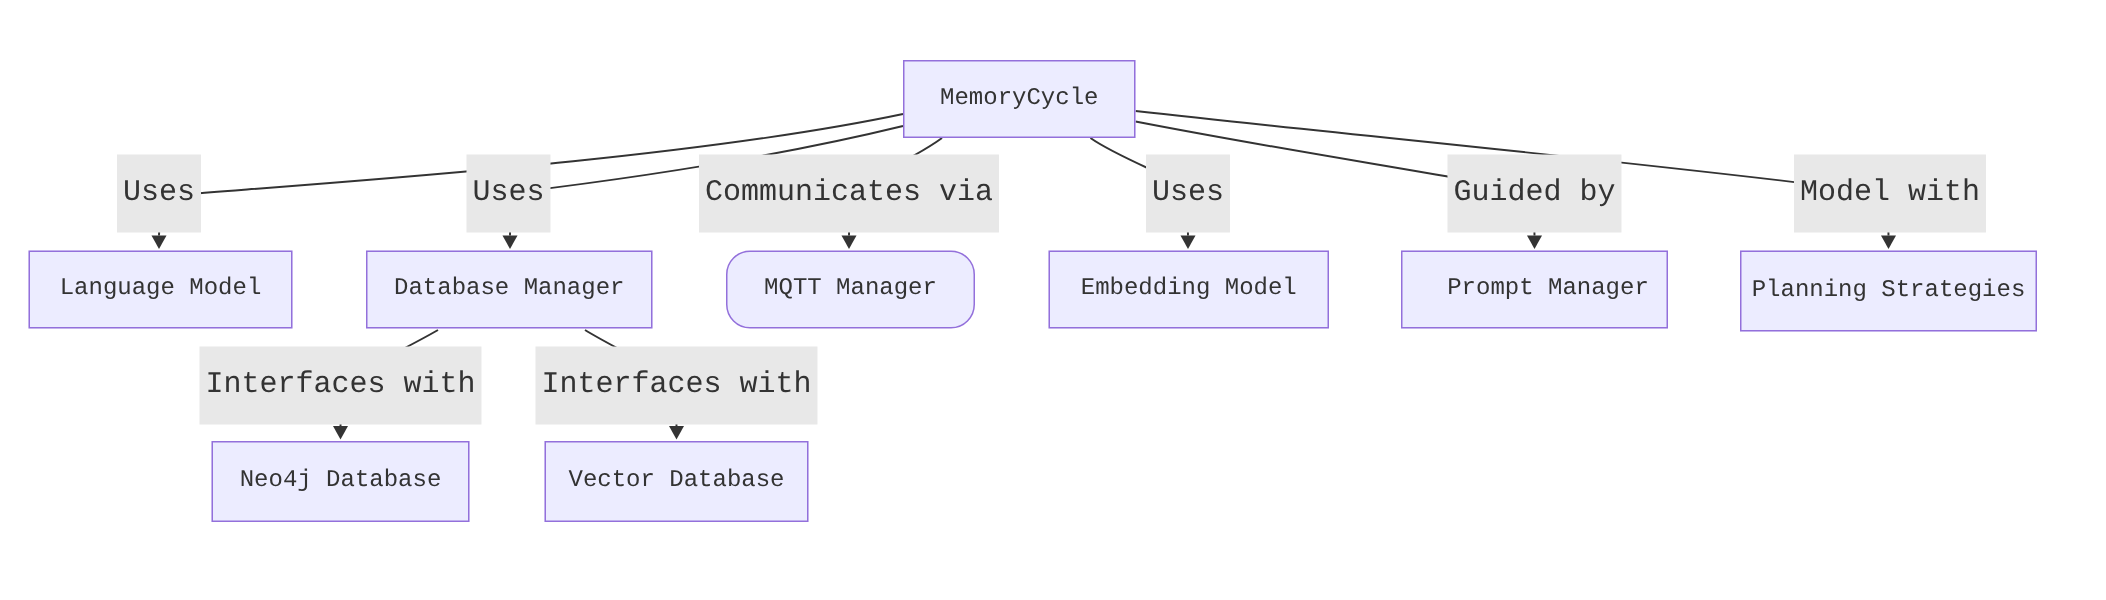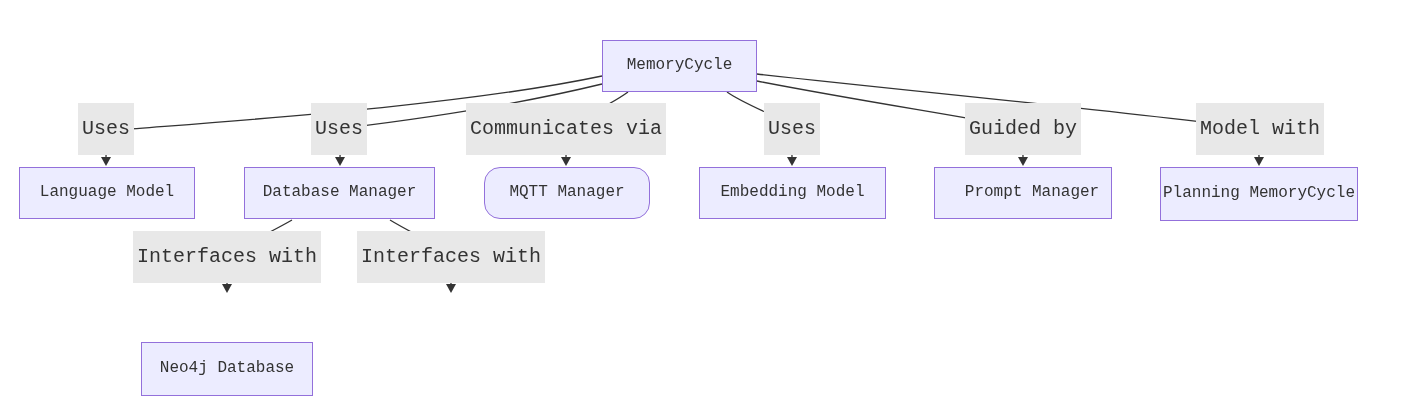--- a/index.html
+++ b/index.html
@@ -107,27 +107,30 @@
 
   <div class="node" style="left:699px; top:167px; width:187px; height:52px;">
     <span>Embedding Model</span>
   </div>
 
   <div class="node" style="left:934px; top:167px; width:178px; height:52px;padding-left:18px;">
     <span>Prompt Manager</span>
   </div>
 
   <div class="node" style="left:1160px; top:167px; width:198px; height:54px;">
-    <span>Planning MemoryCycle</span>
+    <span>Planning Strategies</span>
   </div>
 
-  <div class="node" style="left:141px; top:294px; width:172px; height:54px;margin-top:48px;">
+  <div class="node" style="left:141px; top:294px; width:172px; height:54px;">
     <span>Neo4j Database</span>
   </div>
 
+  <div class="node" style="left:363px; top:294px; width:176px; height:54px;">
+    <span>Vector Database</span>
+  </div>
 
   <div class="edge-label" style="left:106px; top:129px;">Uses</div>
   <div class="edge-label" style="left:339px; top:129px;">Uses</div>
   <div class="edge-label" style="left:566px; top:129px;">Communicates via</div>
   <div class="edge-label" style="left:792px; top:129px;">Uses</div>
   <div class="edge-label" style="left:1023px; top:129px;">Guided by</div>
   <div class="edge-label" style="left:1260px; top:129px;">Model with</div>
   <div class="edge-label" style="left:227px; top:257px;">Interfaces with</div>
   <div class="edge-label" style="left:451px; top:257px;">Interfaces with</div>
 

